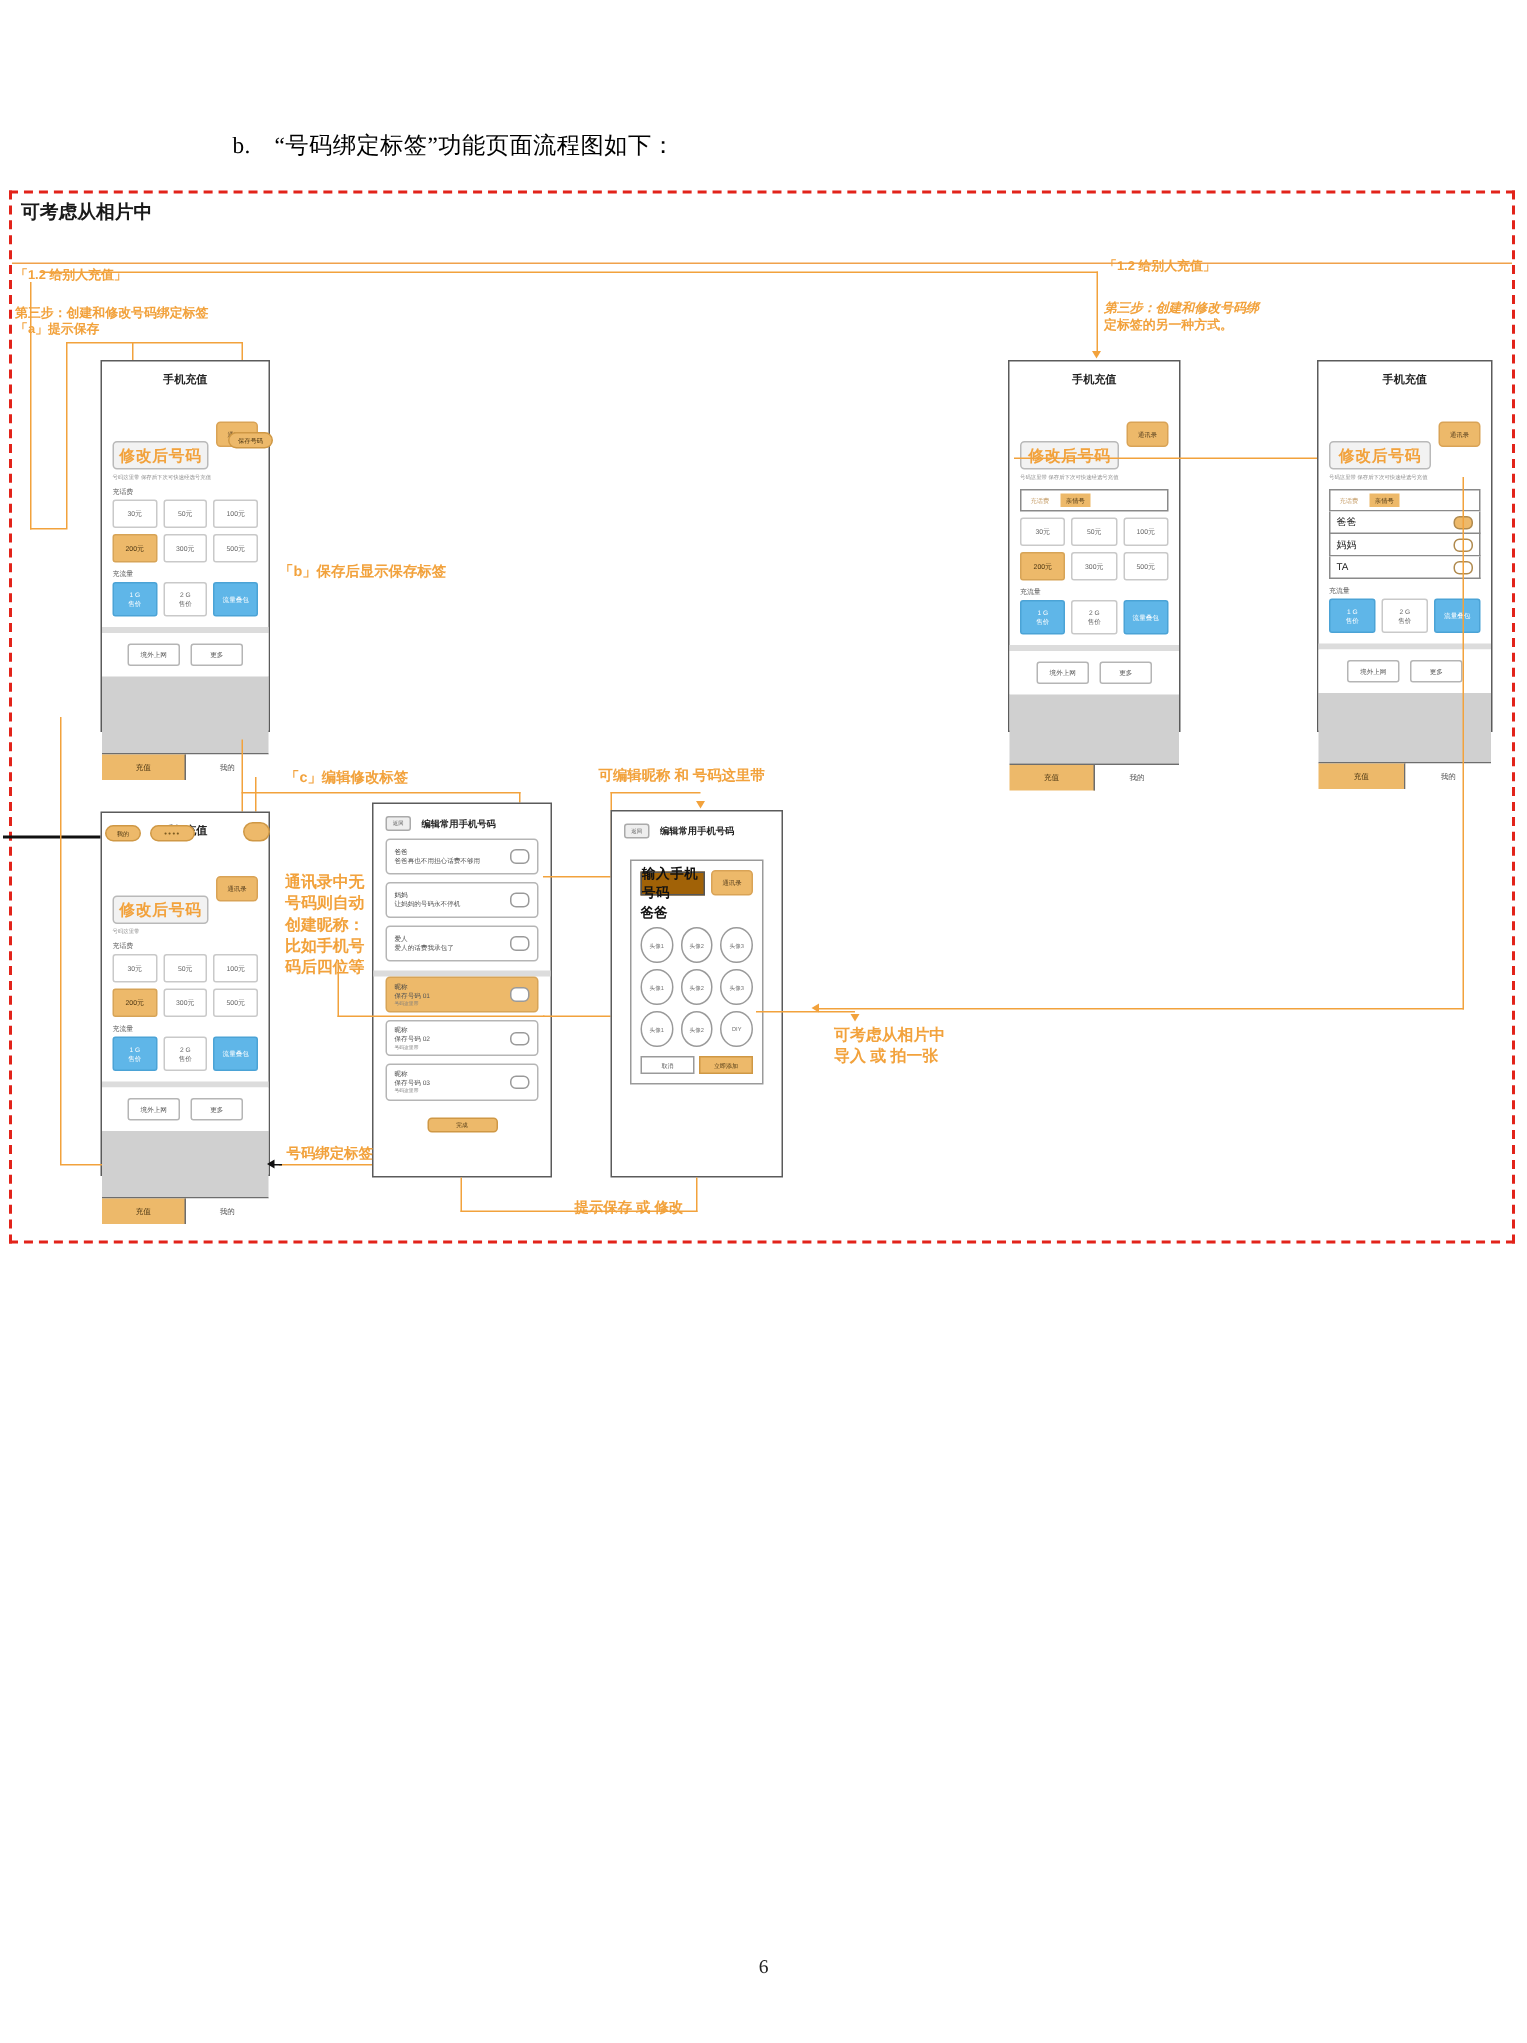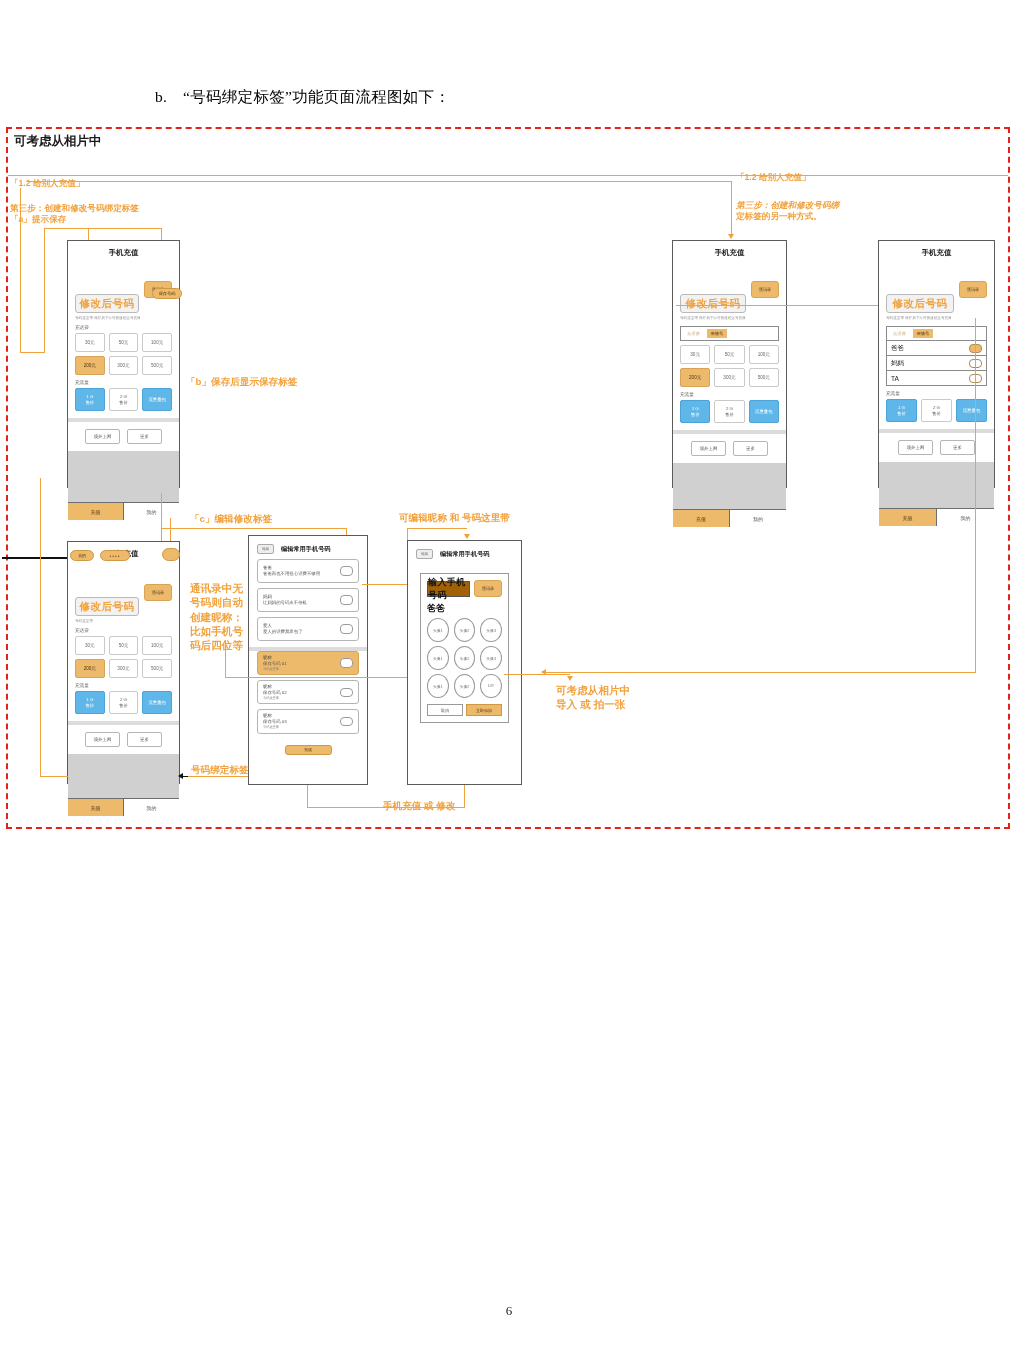--- a/index.html
+++ b/index.html
@@ -485,16 +485,16 @@
   <div class="ln lnh" style="left:186px;top:776px;width:62px;"></div>
   <div class="blk" style="left:180px;top:776px;width:8px;height:1.4px;"></div>
   <div class="arrow-l" style="left:178px;top:773px;border-right-color:#111;"></div>
 
   <div class="ln lnv" style="left:40px;top:478px;height:298px;"></div>
   <div class="ln lnh" style="left:40px;top:776px;width:28px;"></div>
 
   <div class="ln lnv" style="left:307px;top:785px;height:23px;"></div>
   <div class="ln lnh" style="left:307px;top:807px;width:158px;"></div>
   <div class="ln lnv" style="left:464px;top:785px;height:23px;"></div>
-  <div class="ann s10" style="left:383px;top:800px;">手机充值 或 修改</div>
+  <div class="ann s10" style="left:383px;top:800px;">提示保存 或 修改</div>
 
   <div class="pagenum">6</div>
 </div>
 
 </body></html>

